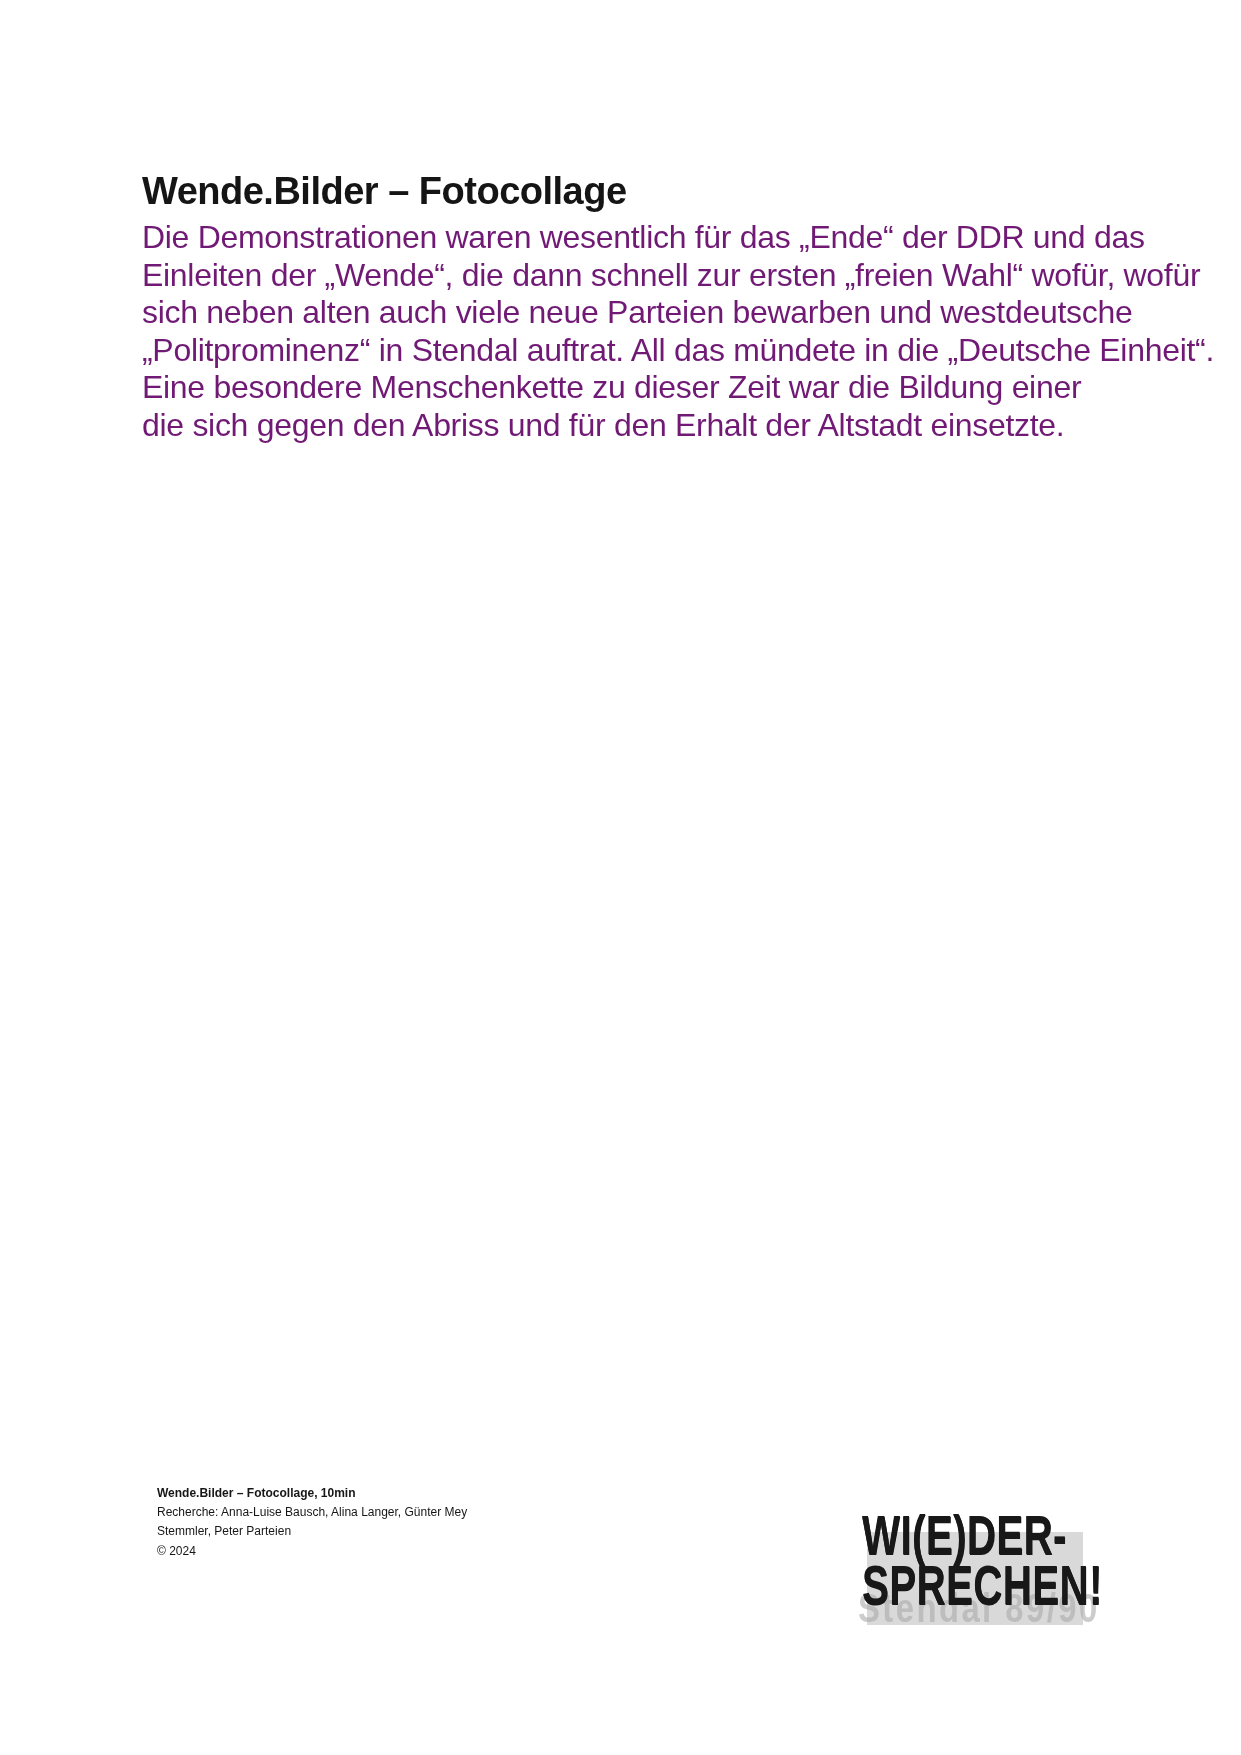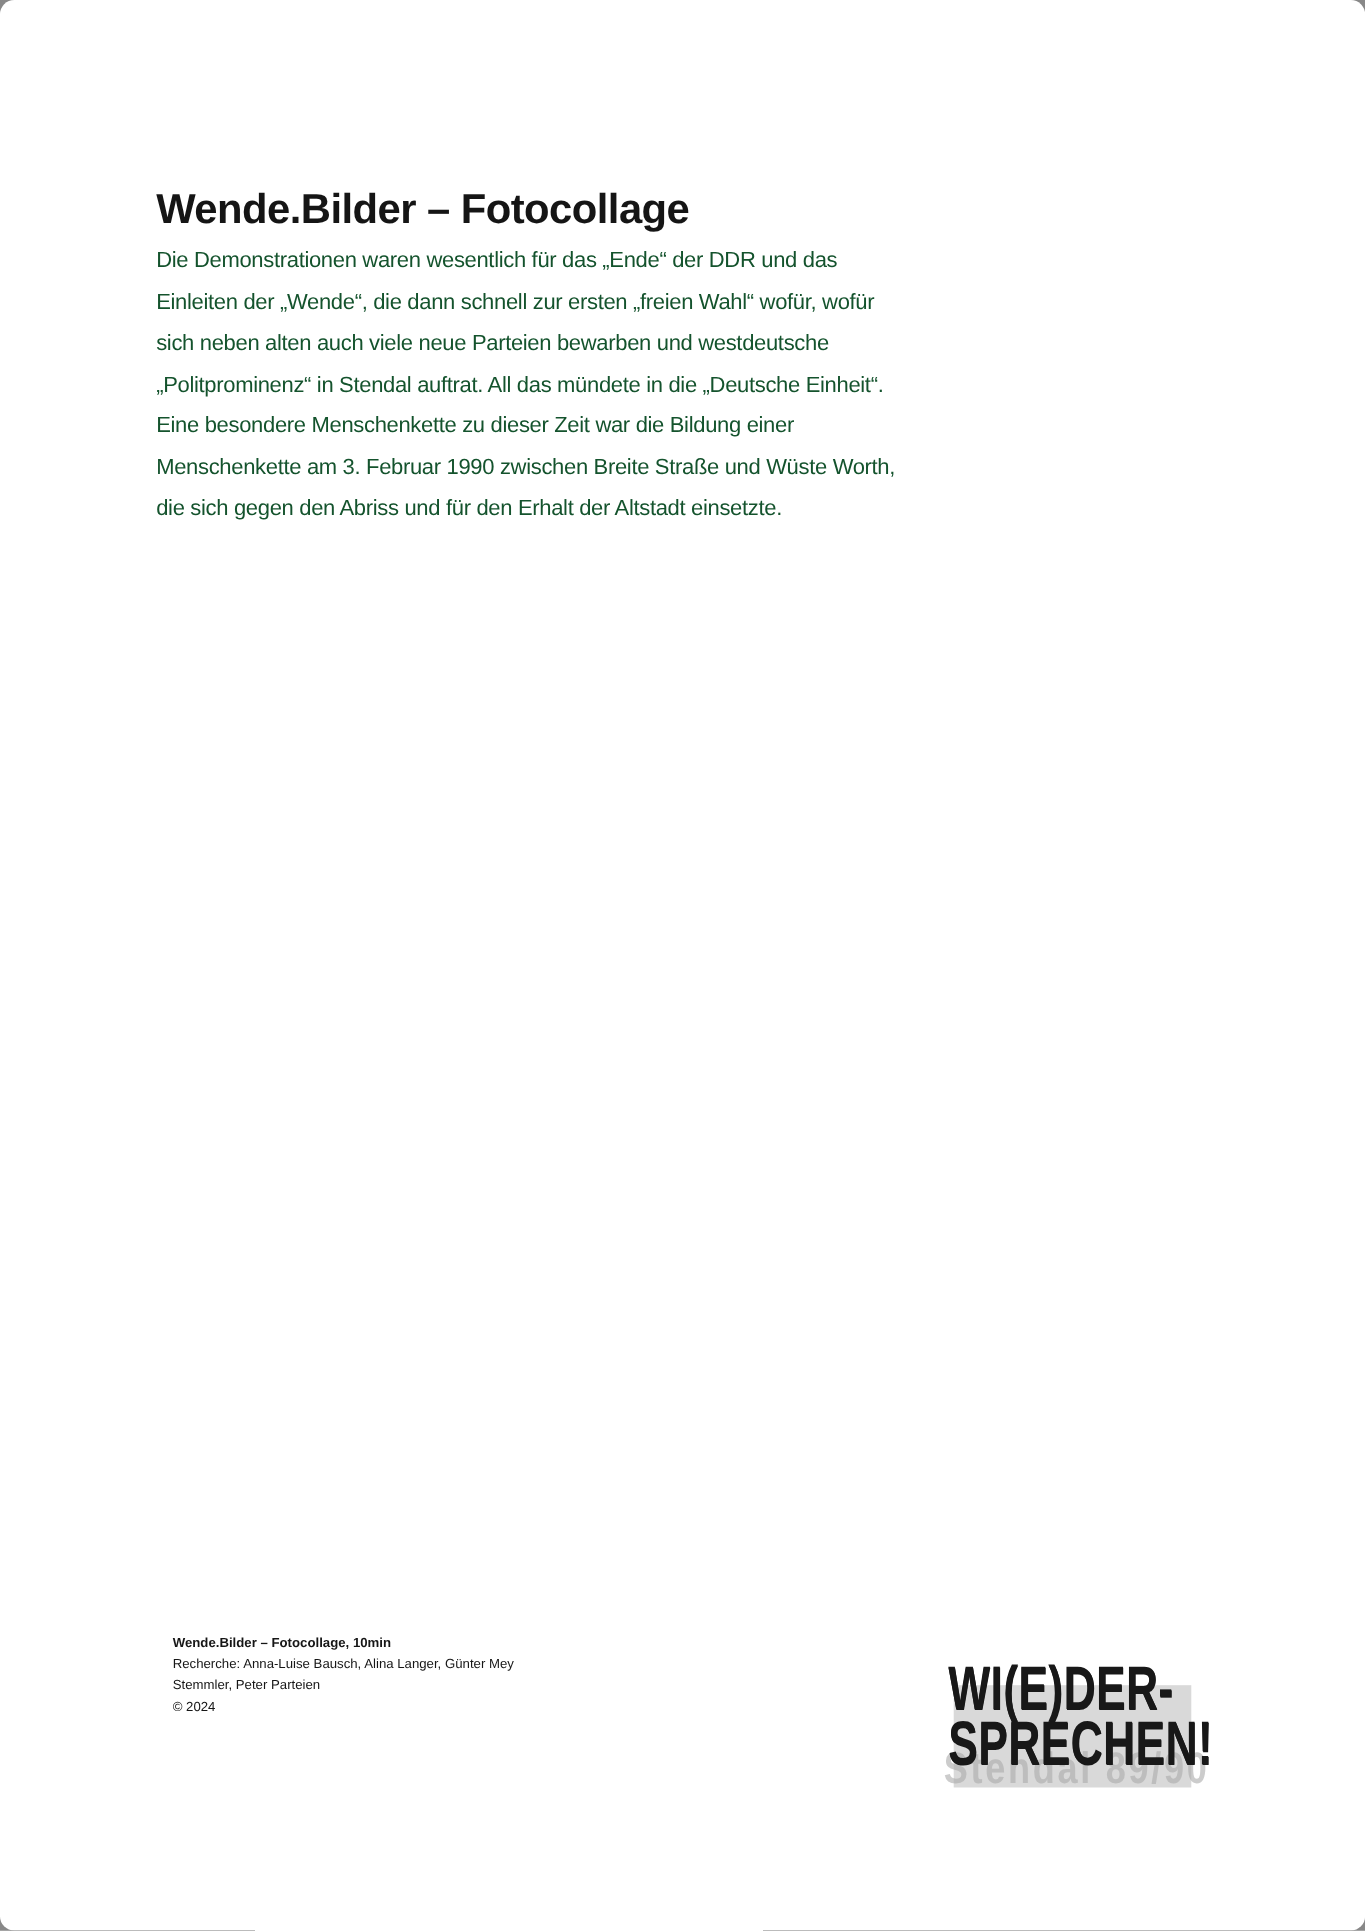--- a/index.html
+++ b/index.html
@@ -4,40 +4,39 @@
 <style>
   html,body{margin:0;padding:0;background:#888;}
   .page{
     position:relative;
     width:1241px;height:1755px;
     background:#ffffff;
     margin:0 auto;
     overflow:hidden;
     font-family:"Liberation Sans", sans-serif;
     color:#111111;
-    border-radius:13px;
   }
   .doc-title{
     position:absolute;
     left:142px;top:142px;
     font-size:38px;
     font-weight:bold;
     line-height:48px;
     letter-spacing:-0.5px;
     color:#151515;
     white-space:nowrap;
   }
   .body-text{
     position:absolute;
     left:142px;top:219px;
     width:1000px;
-    font-size:20px;
+    font-size:32px;
     line-height:37.5px;
     letter-spacing:-0.3px;
-    color:#14532d;
+    color:#701a75;
   }
   .body-text .line{white-space:nowrap;}
   .credits{
     position:absolute;
     left:157px;top:1484px;
     width:620px;
     font-size:12px;
     line-height:19.2px;
     color:#161616;
   }
@@ -89,21 +88,20 @@
 <div class="page">
 
   <h1 class="doc-title">Wende.Bilder – Fotocollage</h1>
 
   <div class="body-text">
     <div class="line">Die Demonstrationen waren wesentlich für das „Ende“ der DDR und das</div>
     <div class="line">Einleiten der „Wende“, die dann schnell zur ersten „freien Wahl“ wofür, wofür</div>
     <div class="line">sich neben alten auch viele neue Parteien bewarben und westdeutsche</div>
     <div class="line">„Politprominenz“ in Stendal auftrat. All das mündete in die „Deutsche Einheit“.</div>
     <div class="line">Eine besondere Menschenkette zu dieser Zeit war die Bildung einer</div>
-    <div class="line">Menschenkette am 3. Februar 1990 zwischen Breite Straße und Wüste Worth,</div>
     <div class="line">die sich gegen den Abriss und für den Erhalt der Altstadt einsetzte.</div>
   </div>
 
   <div class="credits">
     <div class="line bold">Wende.Bilder – Fotocollage, 10min</div>
     <div class="line">Recherche: Anna-Luise Bausch, Alina Langer, Günter Mey</div>
     <div class="line">Stemmler, Peter Parteien</div>
     <div class="line">© 2024</div>
   </div>
 

